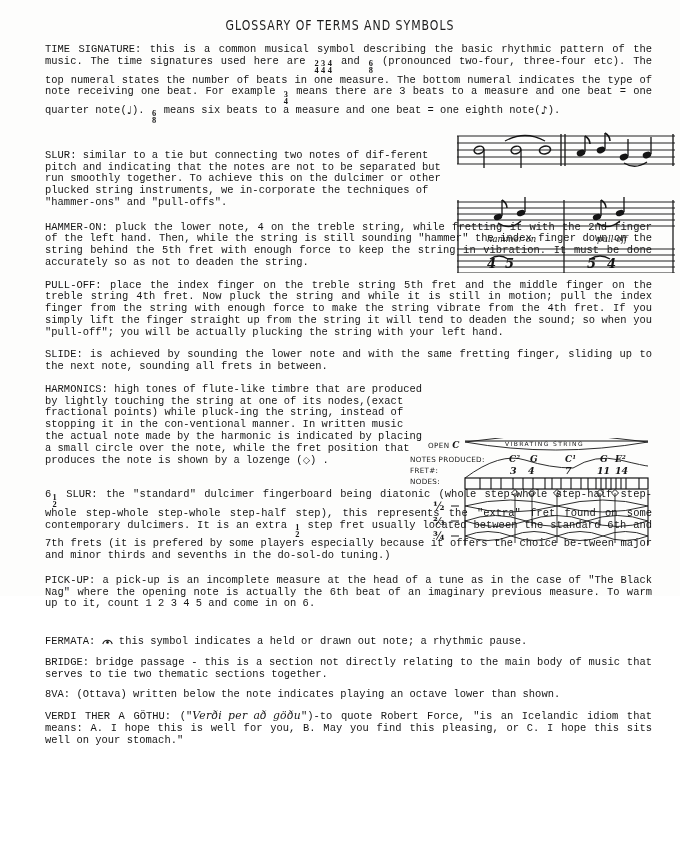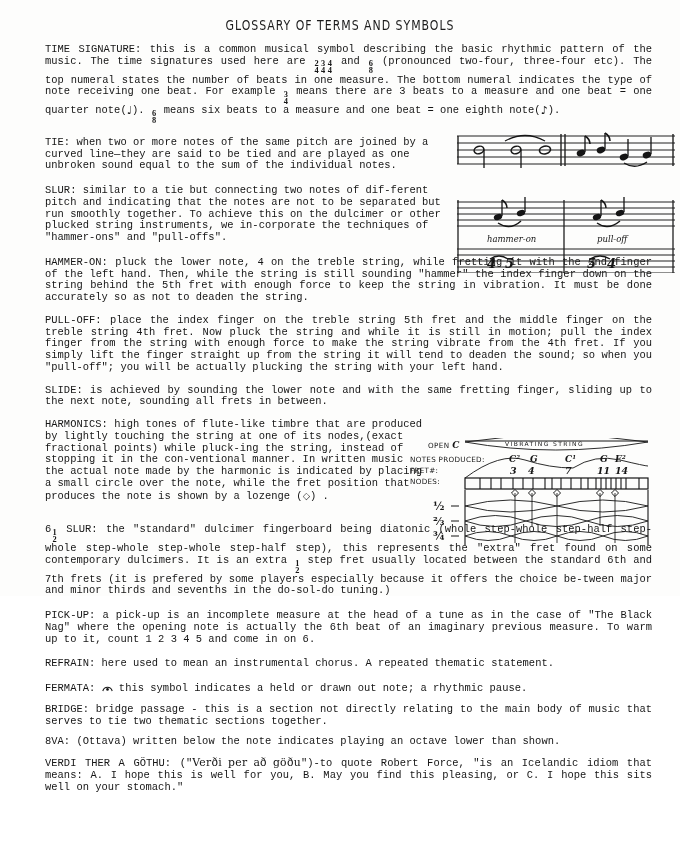--- a/index.html
+++ b/index.html
@@ -71,20 +71,21 @@
     font-size: 11px;
     line-height: 0;
     vertical-align: -0.12em;
   }
   .loz {
     font-family: "DejaVu Sans", sans-serif;
     font-size: 9.5px;
   }
   .handwrite {
     font-family: "DejaVu Serif", serif;
+    font-style: italic;
     font-size: 10.8px;
     letter-spacing: 0.3px;
   }
 
   
   .fig {
     position: absolute;
   }
   .fig svg { display: block; }
 
@@ -121,23 +122,20 @@
             <span class="num">3</span>
             <span class="den">4</span>
           </span><span> means there are 3 beats to a measure and one beat = one quarter note(</span><span class="notegl">♩</span><span>). </span><span class="frac">
             <span class="num">6</span>
             <span class="den">8</span>
           </span><span> means six beats to a measure and one beat = one eighth note(</span><span class="notegl">♪</span><span>).</span></p>
     </div>
 
     <div class="spacer-lg"></div>
 
-    <div class="sec">
-      <p class="para narrow"><span>TIE:</span><span> when two or more notes of the same pitch are joined by a curved line—they are said to be tied and are played as one unbroken sound equal to the sum of the individual notes.</span></p>
-    </div>
 
     <div class="spacer-lg"></div>
 
     <div class="sec">
       <p class="para narrow"><span>SLUR:</span><span> similar to a tie but connecting two notes of dif-ferent pitch and indicating that the notes are not to be separated but run smoothly together. To achieve this on the dulcimer or other plucked string instruments, we in-corporate the techniques of "hammer-ons" and "pull-offs".</span></p>
     </div>
 
     <div class="spacer-lg"></div>
 
     <div class="sec">
@@ -175,23 +173,20 @@
     </div>
 
     <div class="spacer-lg"></div>
 
     <div class="sec">
       <p class="para"><span>PICK-UP:</span><span>   a pick-up is an incomplete measure at the head of a tune as in the case of "The Black Nag" where the opening note is actually the 6th beat of an imaginary previous measure. To warm up to it, count 1 2 3 4 5 and come in on 6.</span></p>
     </div>
 
     <div class="spacer-lg"></div>
 
-    <div class="sec">
-      <p class="para"><span>REFRAIN:</span><span> here used to mean an instrumental chorus. A repeated thematic statement.</span></p>
-    </div>
 
     <div class="spacer-lg"></div>
 
     <div class="sec">
       <p class="para"><span>FERMATA:</span> <svg width="11" height="9" viewBox="0 0 11 9" style="vertical-align:-1px">
             <path d="M0.8 8 A5 5.6 0 0 1 10.2 8" fill="none" stroke="#151515" stroke-width="1.1"></path>
             <circle cx="5.5" cy="6.4" r="1.3" fill="#151515"></circle>
           </svg><span> this symbol indicates a held or drawn out note; a rhythmic pause.</span></p>
     </div>
 

